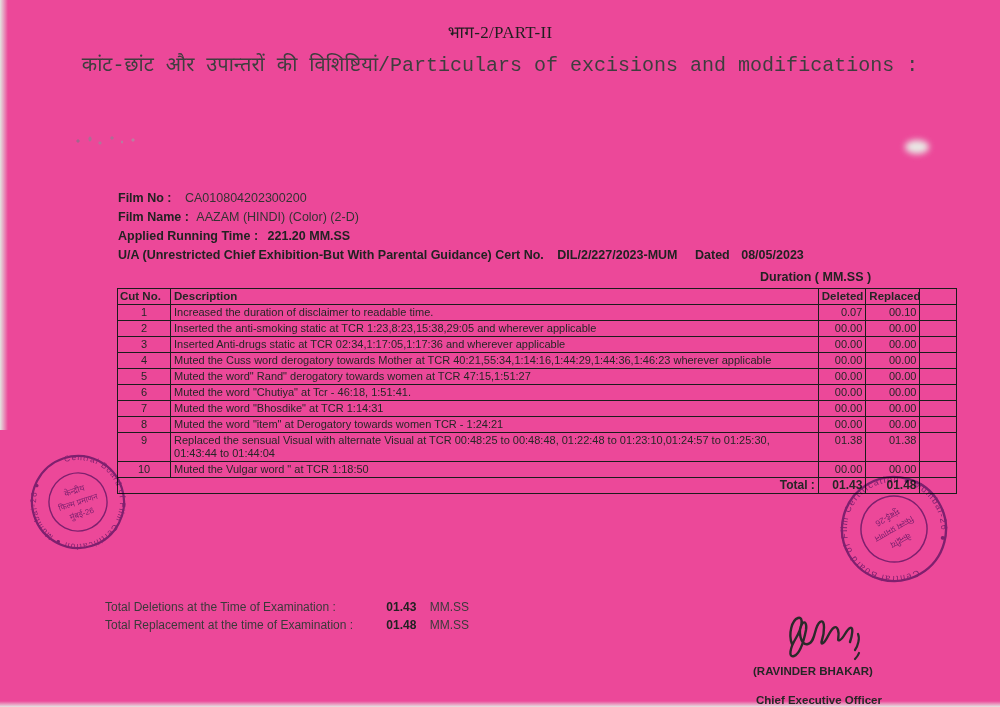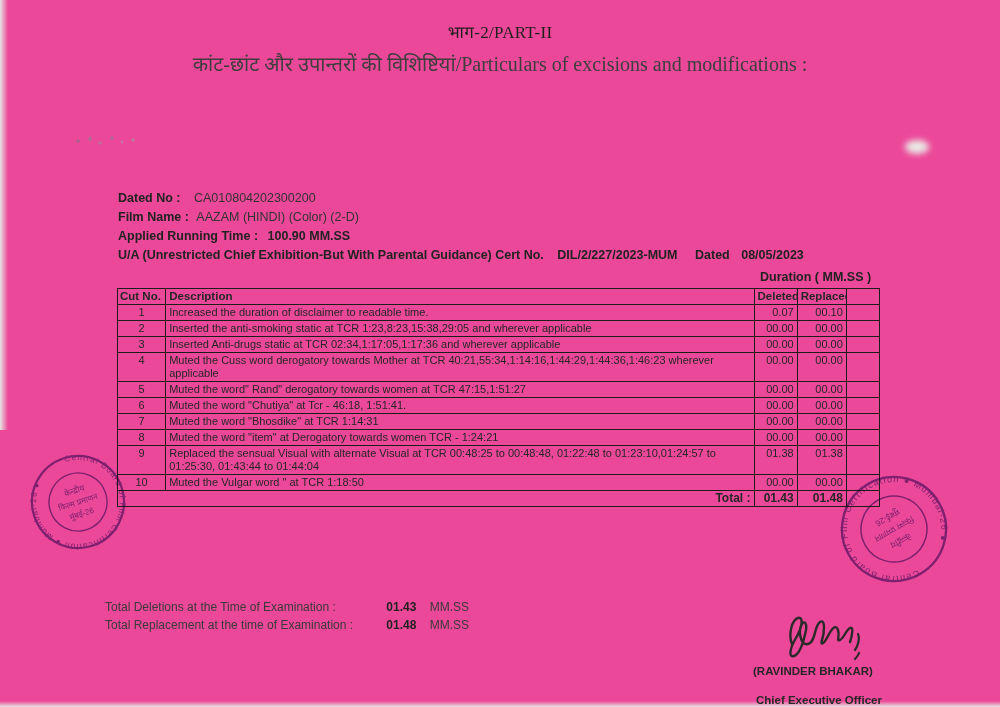--- a/index.html
+++ b/index.html
@@ -10,32 +10,32 @@
   }
   .abs{position:absolute;}
   
   .doc-title{
     left:0;right:0;top:20px;text-align:center;
     font-family:"Liberation Serif","DejaVu Serif",serif;
     font-size:17px;color:#1f1f1f;letter-spacing:.3px;
   }
   .doc-subtitle{
     left:0;right:0;top:50px;text-align:center;
-    font-family:Liberation Serif, serif;
+    font-family:Liberation Mono, monospace;
     font-size:20px;color:#3e3e3e;
   }
   
   .info-line{left:118px;font-size:12.5px;color:#2b2b2b;white-space:nowrap;}
   .lbl{font-weight:bold;color:#222;}
   .val{color:#333;}
   .bold{font-weight:bold;color:#222;}
   
   #cut-table{
     position:absolute;left:117px;top:288px;
-    border-collapse:collapse;table-layout:fixed;width:763px;
+    border-collapse:collapse;table-layout:fixed;width:840px;
     font-size:11px;line-height:13px;color:#262626;
   }
   #cut-table td,#cut-table th{
     border:1.5px solid #1c1c1c;padding:1px 3px;vertical-align:top;
     overflow:hidden;
   }
   #cut-table th{font-weight:bold;text-align:left;font-size:11.5px;}
   .col-cut{width:48px;}
   .col-desc{width:586px;}
   .col-del{width:43px;}
@@ -82,30 +82,30 @@
   <div class="abs edge-left"></div>
   <div class="abs edge-streak"></div>
   <div class="abs edge-bottom"></div>
   <div class="abs patch-tr"></div>
   <div class="abs smudge"></div>
 
   <div class="abs doc-title">भाग-2/PART-II</div>
   <div class="abs doc-subtitle">कांट-छांट और उपान्तरों की विशिष्टियां/Particulars of excisions and modifications :</div>
 
   <div class="abs info-line" style="top:191px">
-    <span class="lbl">Dated No :</span>
+    <span class="lbl">Film No :</span>
     <span class="val" style="margin-left:10px">CA010804202300200</span>
   </div>
   <div class="abs info-line" style="top:210px">
     <span class="lbl">Film Name :</span>
     <span class="val" style="margin-left:4px">AAZAM (HINDI) (Color) (2-D)</span>
   </div>
   <div class="abs info-line" style="top:229px">
     <span class="lbl">Applied Running Time :</span>
-    <span class="bold" style="margin-left:6px">100.90 MM.SS</span>
+    <span class="bold" style="margin-left:6px">221.20 MM.SS</span>
   </div>
   <div class="abs info-line" style="top:248px">
     <span class="bold">U/A (Unrestricted Chief Exhibition-But With Parental Guidance) Cert No.</span>
     <span class="bold" style="margin-left:10px">DIL/2/227/2023-MUM</span>
     <span class="bold" style="margin-left:14px">Dated</span>
     <span class="bold" style="margin-left:8px">08/05/2023</span>
   </div>
   <div class="abs duration-head">Duration ( MM.SS )</div>
 
   <table id="cut-table">

